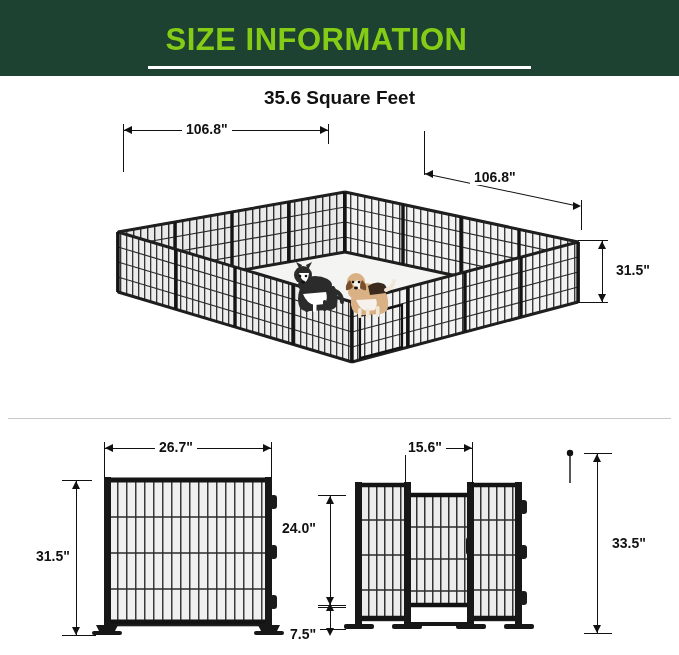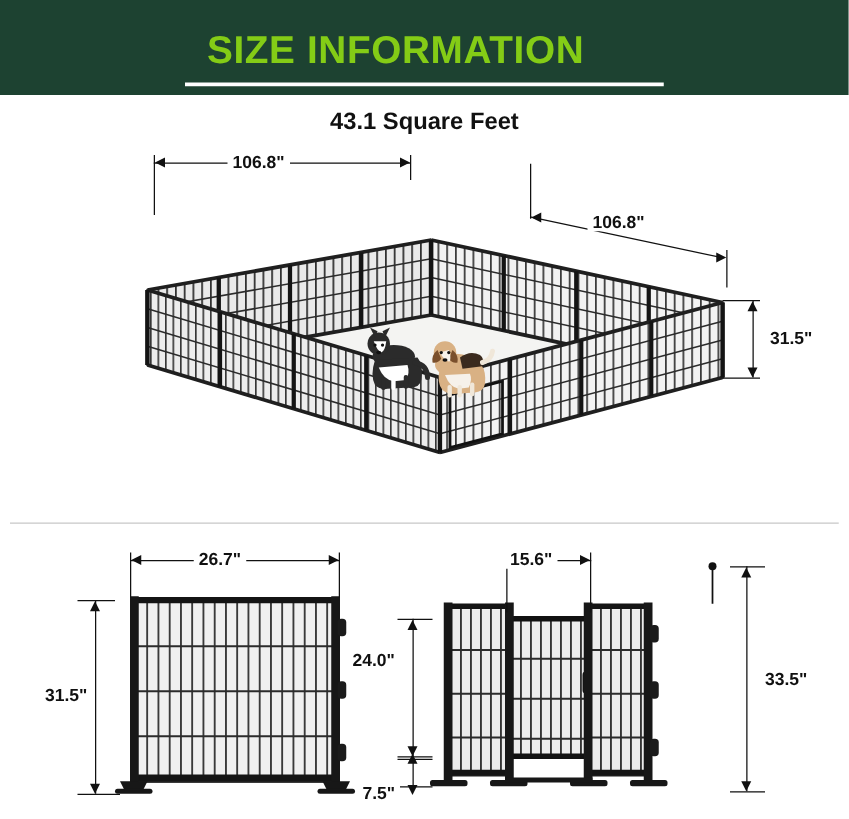--- a/index.html
+++ b/index.html
@@ -155,21 +155,21 @@
 </head>
 <body>
 
 <div id="root">
 
   <div class="header-bar">
     <div class="header-title">SIZE INFORMATION</div>
     <div class="header-underline"></div>
   </div>
 
-  <div class="area-title">43.1 Square Feet</div>
+  <div class="area-title">35.6 Square Feet</div>
 
   <div class="pen-stage">
 
     <svg class="pen-svg" width="679" height="300" viewBox="0 0 679 300">
       <defs>
 
         <pattern id="meshA" width="7" height="200" patternUnits="userSpaceOnUse">
           <rect x="0" y="0" width="7" height="200" fill="#f2f2f2"></rect>
           <rect x="0" y="0" width="1.4" height="200" fill="#3a3a3a"></rect>
         </pattern>

